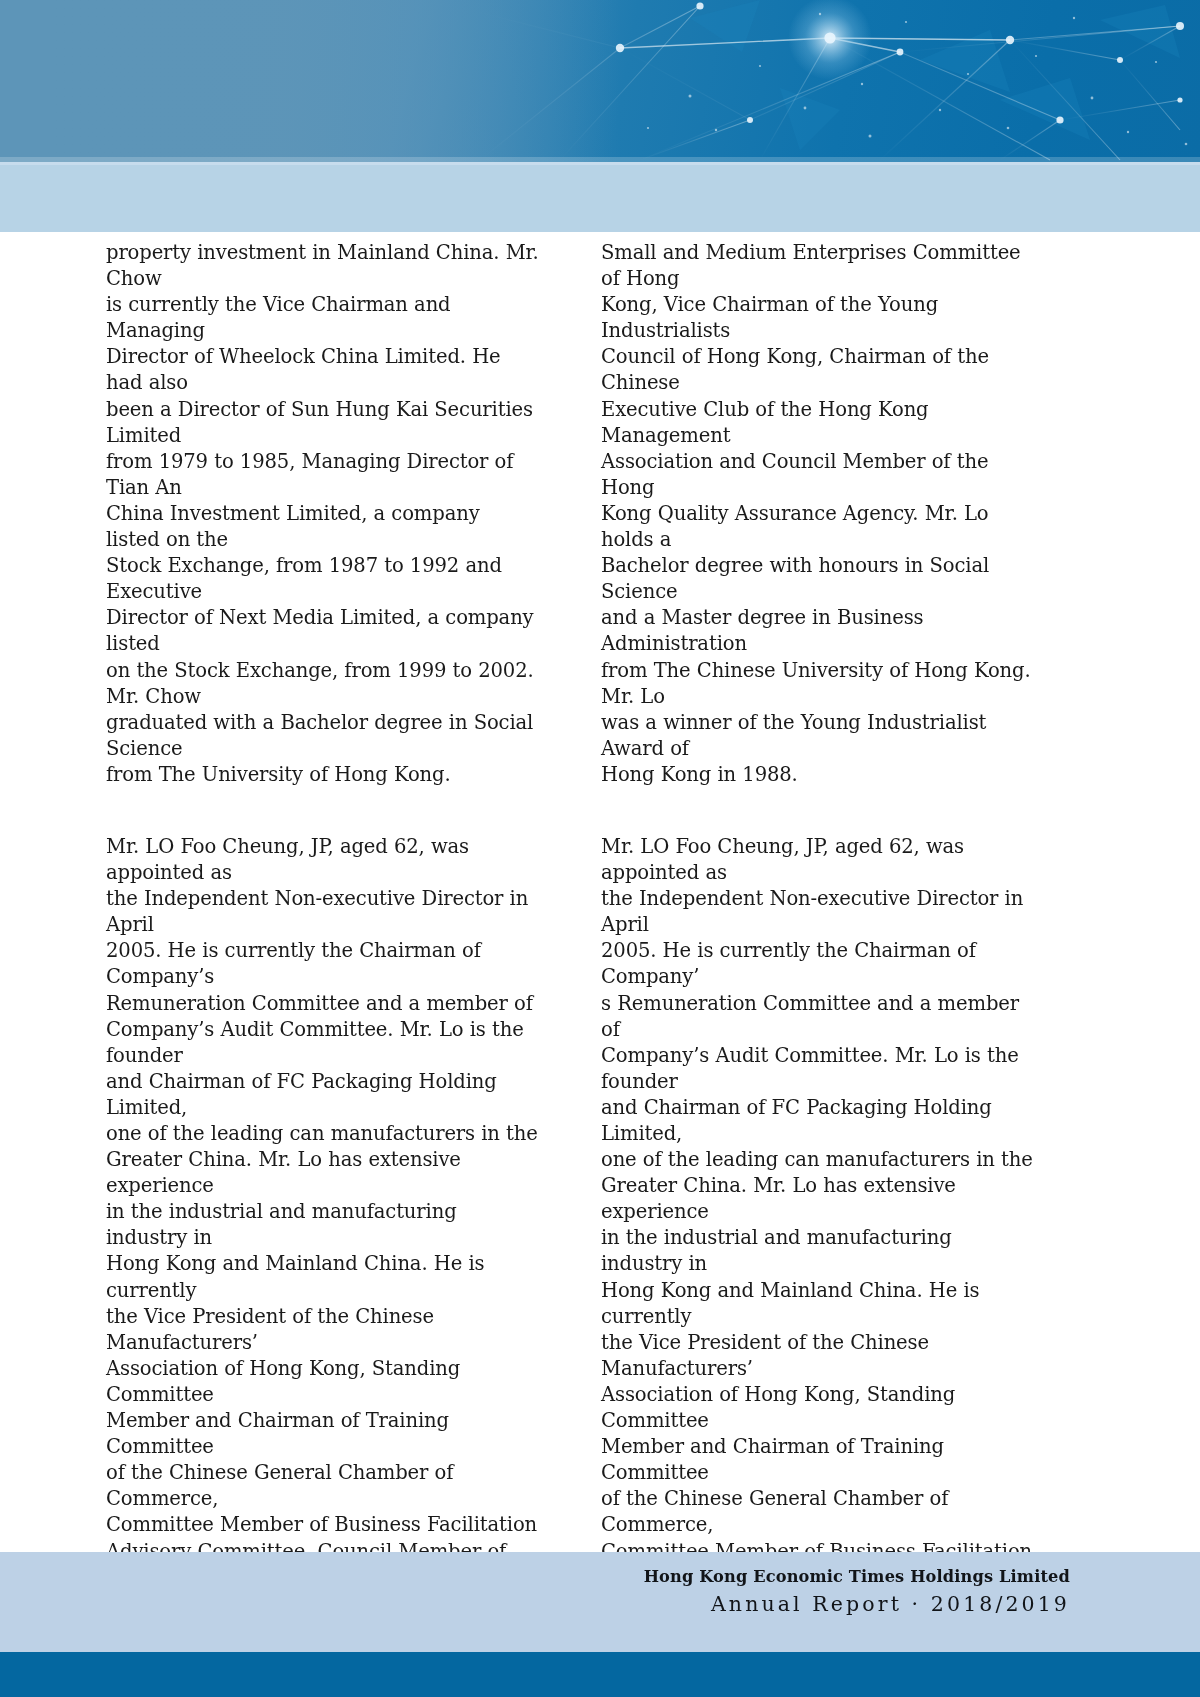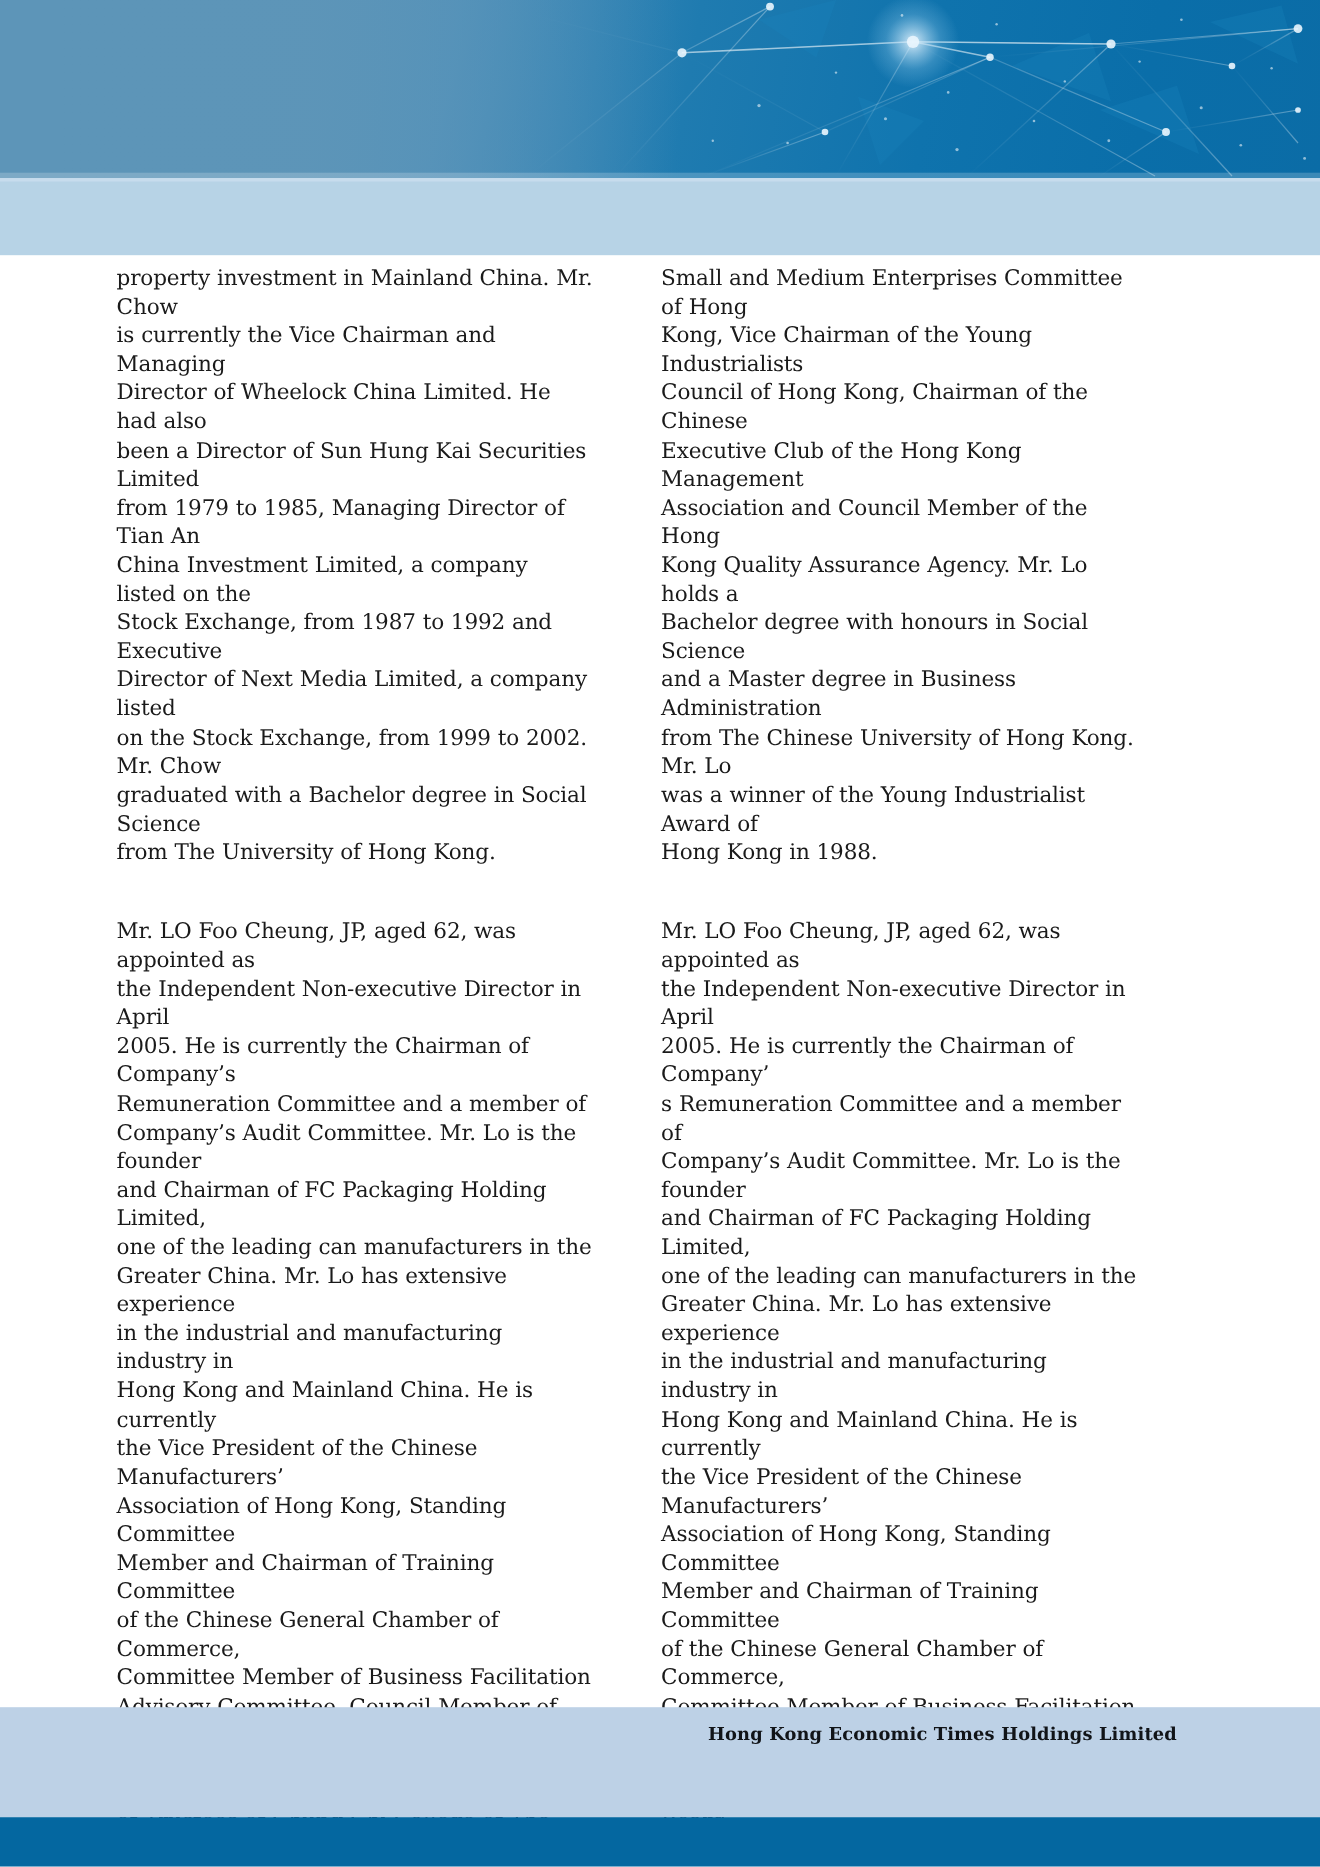--- a/index.html
+++ b/index.html
@@ -320,17 +320,18 @@
 Chinese People’s Political Consultative Conference
 of Heilongjiang Province and Jiangmen City, Vice</span></p>
     </div>
 
   </div>
 </div>
 
 <div class="footer-band">
   <div class="footer-inner">
     <div class="footer-company">Hong Kong Economic Times Holdings Limited</div>
+    <div class="footer-report">Annual Report · 2018/2019</div>
   </div>
 
 </div>
 
 <div class="bottom-bar"></div>
 
 </body></html>

